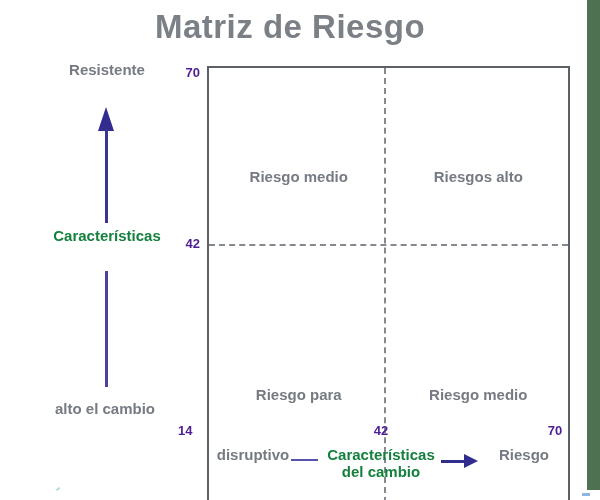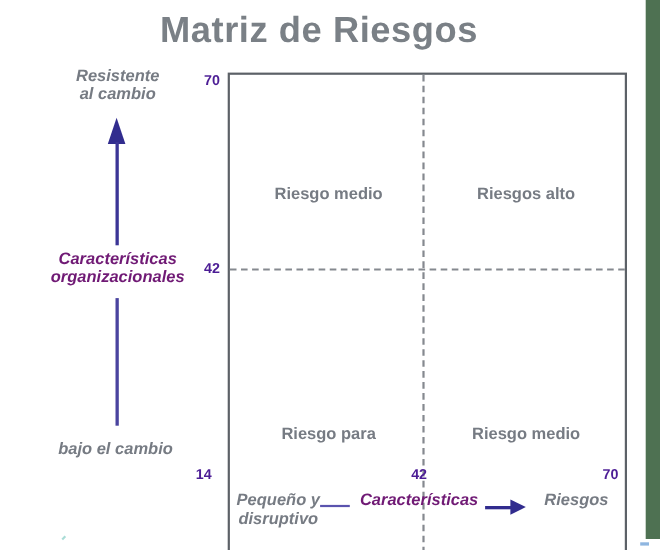--- a/index.html
+++ b/index.html
@@ -32,22 +32,22 @@
   .q-tl{left:0;top:0;}  .q-tr{right:0;top:0;}
   .q-bl{left:0;bottom:0;} .q-br{right:0;bottom:0;}
   
   .tick{position:absolute;font-size:13px;color:#4c1d95;line-height:16px;}
   .tick-y70{left:158px;top:65px;width:42px;text-align:right;}
   .tick-y42{left:158px;top:236px;width:42px;text-align:right;}
   .tick-o14{left:178px;top:423px;width:42px;text-align:left;}
   .tick-x42{left:360px;top:423px;width:42px;text-align:center;}
   .tick-x70{left:534px;top:423px;width:42px;text-align:center;}
   
-  .lab{position:absolute;text-align:center;font-size:15px;line-height:16px;color:#767b83;font-style:italic;}
-  .lab-indigo{color:#701a75;}
+  .lab{position:absolute;text-align:center;font-size:15px;line-height:16px;color:#767b83;}
+  .lab-indigo{color:#15803d;}
   .y-high{left:40px;top:62px;width:134px;}
   .y-name{left:24px;top:228px;width:166px;}
   .y-low{left:30px;top:400px;width:150px;line-height:17px;}
   .x-low{left:205px;top:446px;width:96px;line-height:17px;}
   .x-name{left:320px;top:446px;width:122px;line-height:17px;}
   .x-high{left:475px;top:446px;width:98px;line-height:17px;}
   
   .up-arrow-head{
     position:absolute;left:98px;top:107px;width:0;height:0;
     border-left:8px solid transparent;border-right:8px solid transparent;
@@ -66,71 +66,69 @@
   .green-strip{position:absolute;left:587px;top:0;width:13px;height:490px;background:#4e7152;}
   
   .mark-teal{position:absolute;left:56px;top:488px;width:4px;height:2px;background:#a9dcd6;transform:rotate(-45deg);}
   .mark-blue{position:absolute;left:582px;top:493px;width:8px;height:3px;background:#8fb6e0;}
 </style>
 </head>
 <body>
 
 <div id="canvas">
 
-  <div class="title">Matriz de Riesgos</div>
+  <div class="title">Matriz de Riesgo</div>
 
   <div class="plot">
     <div class="vline-dashed"></div>
     <div class="hline-dashed"></div>
     <div class="quad q-tl">Riesgo medio</div>
     <div class="quad q-tr">Riesgos alto</div>
     <div class="quad q-bl">Riesgo para</div>
     <div class="quad q-br">Riesgo medio</div>
   </div>
 
   <div class="tick tick-y70">70</div>
   <div class="tick tick-y42">42</div>
   <div class="tick tick-o14">14</div>
   <div class="tick tick-x42">42</div>
   <div class="tick tick-x70">70</div>
 
   <div class="lab y-high">
     <div>Resistente</div>
-    <div>al cambio</div>
   </div>
 
   <div class="up-arrow-head"></div>
   <div class="up-arrow-shaft"></div>
 
   <div class="lab lab-indigo y-name">
     <div>Características</div>
-    <div>organizacionales</div>
   </div>
 
   <div class="y-low-line"></div>
 
   <div class="lab y-low">
-    <div>bajo el cambio</div>
+    <div>alto el cambio</div>
   </div>
 
   <div class="lab x-low">
-    <div>Pequeño y</div>
     <div>disruptivo</div>
   </div>
 
   <div class="x-connector"></div>
 
   <div class="lab lab-indigo x-name">
     <div>Características</div>
+    <div>del cambio</div>
   </div>
 
   <div class="right-arrow-shaft"></div>
   <div class="right-arrow-head"></div>
 
   <div class="lab x-high">
-    <div>Riesgos</div>
+    <div>Riesgo</div>
   </div>
 
   <div class="green-strip"></div>
   <div class="mark-teal"></div>
   <div class="mark-blue"></div>
 
 </div>
 
 </body></html>

